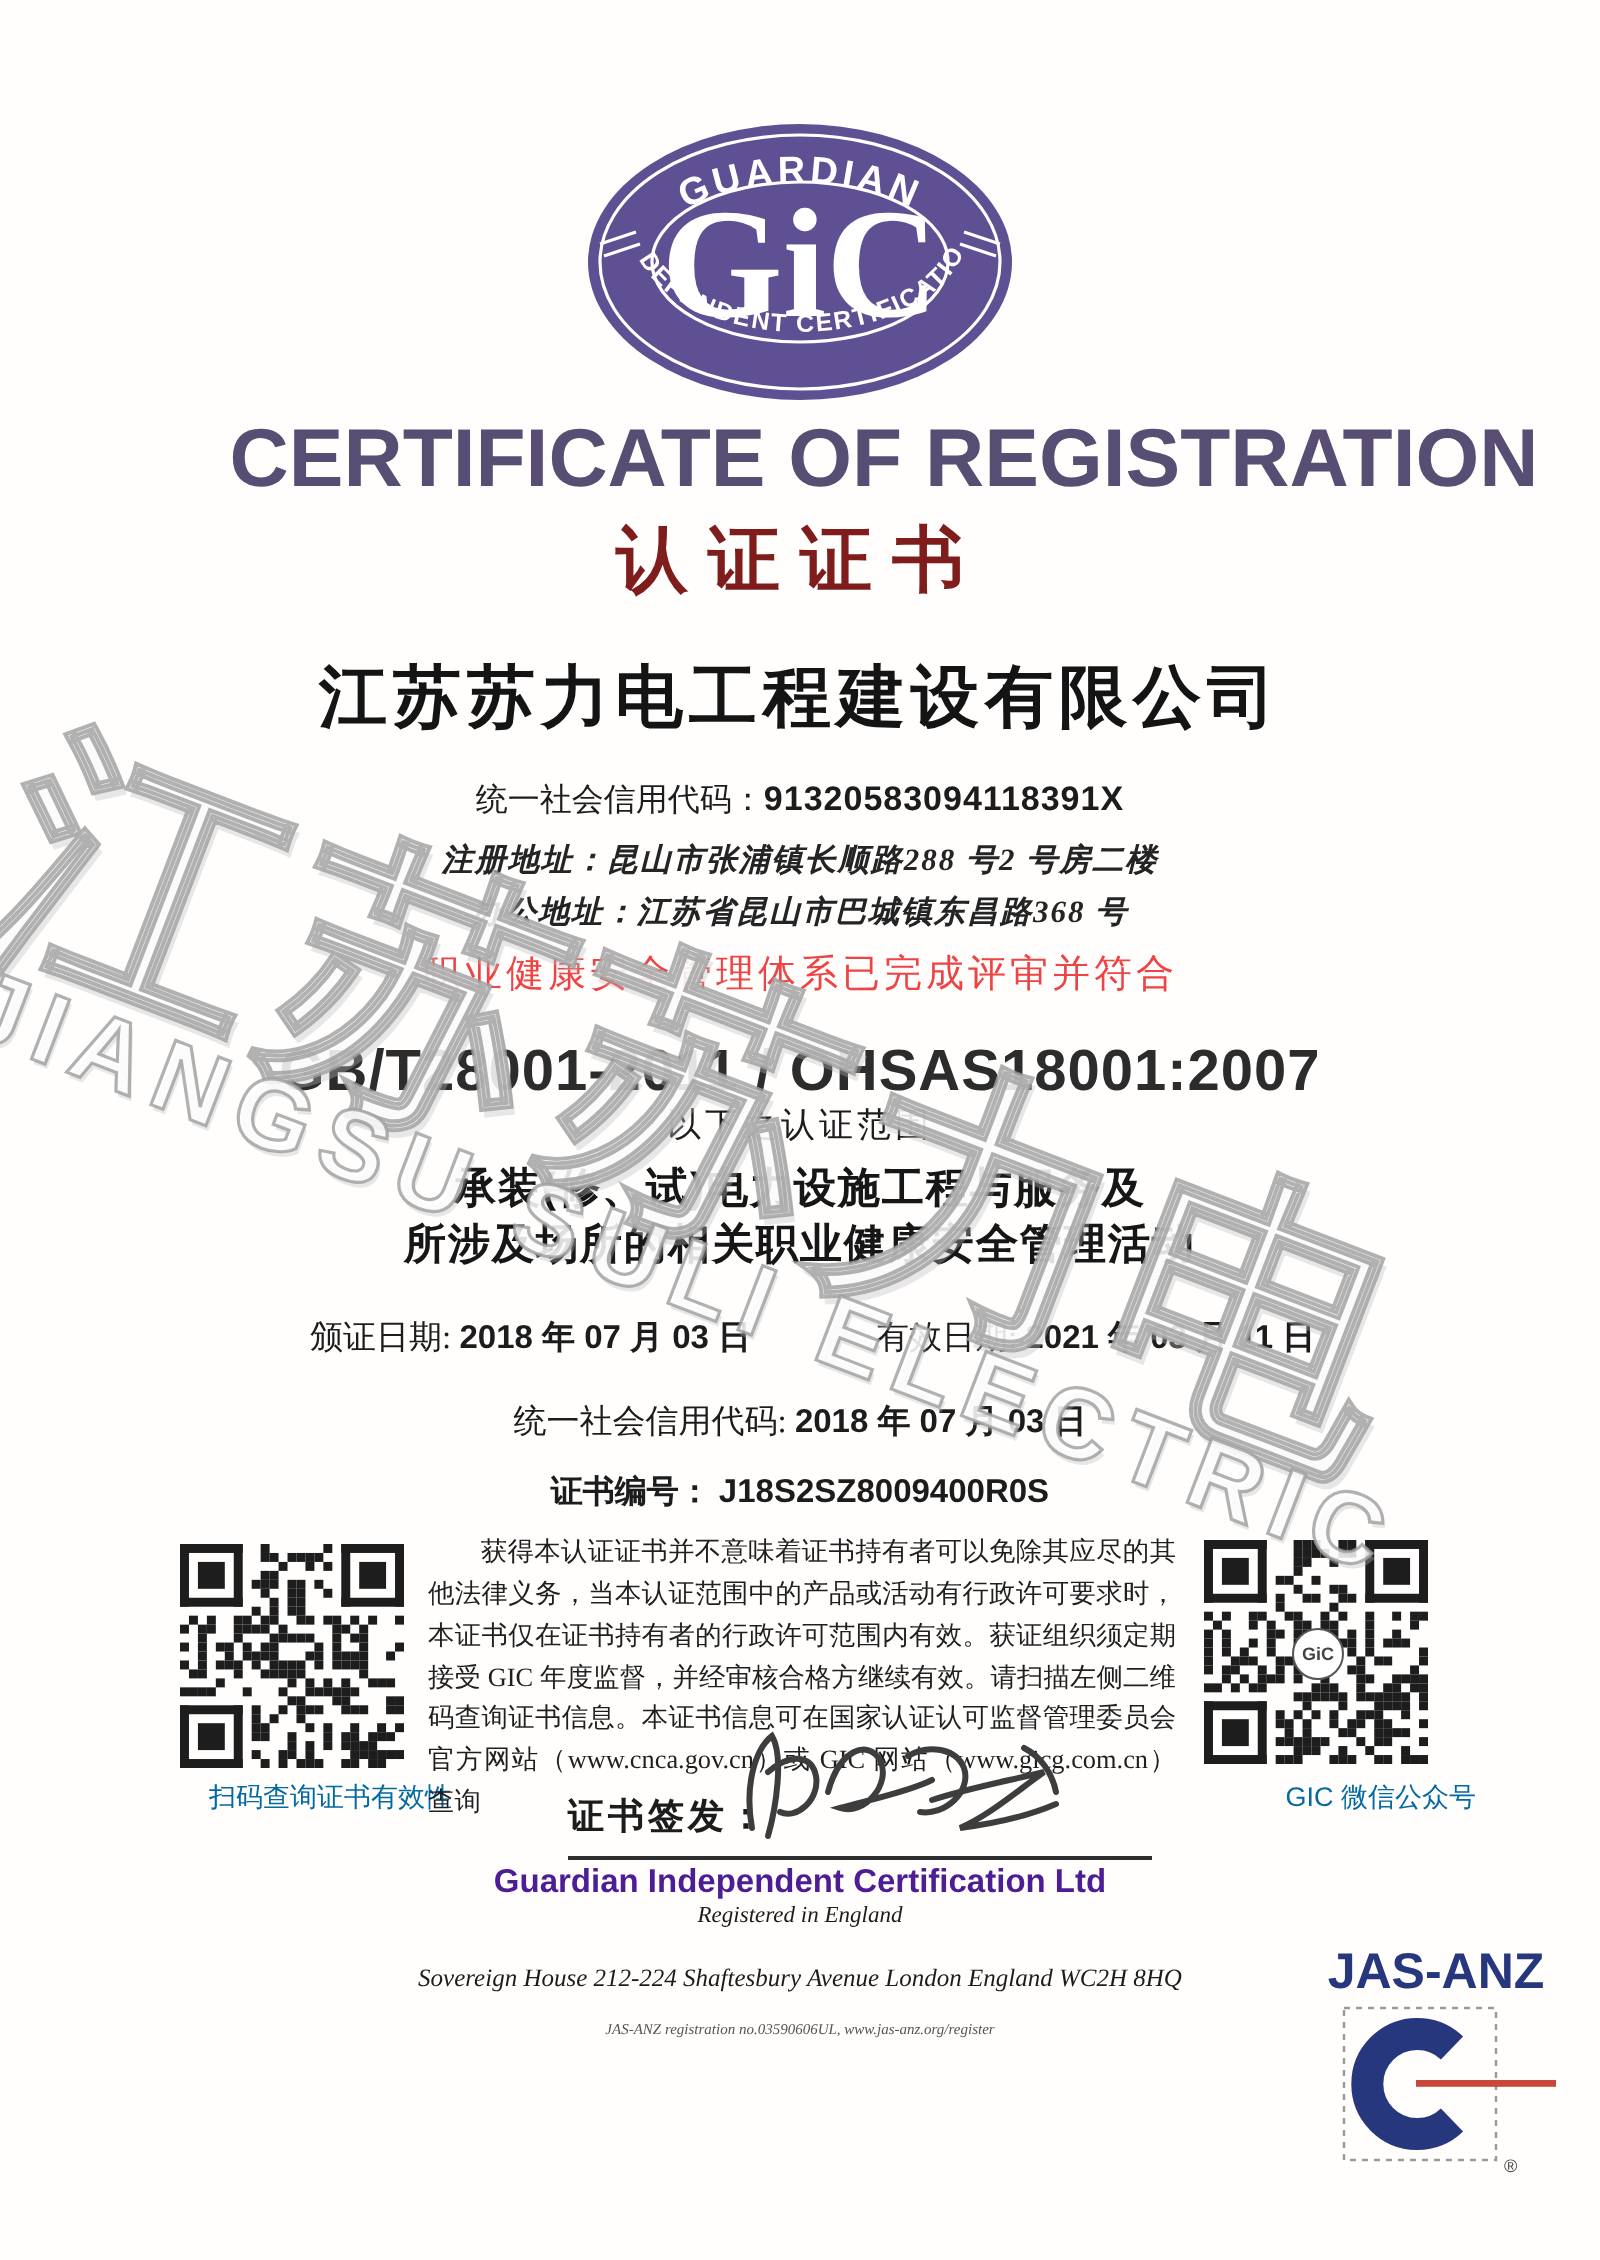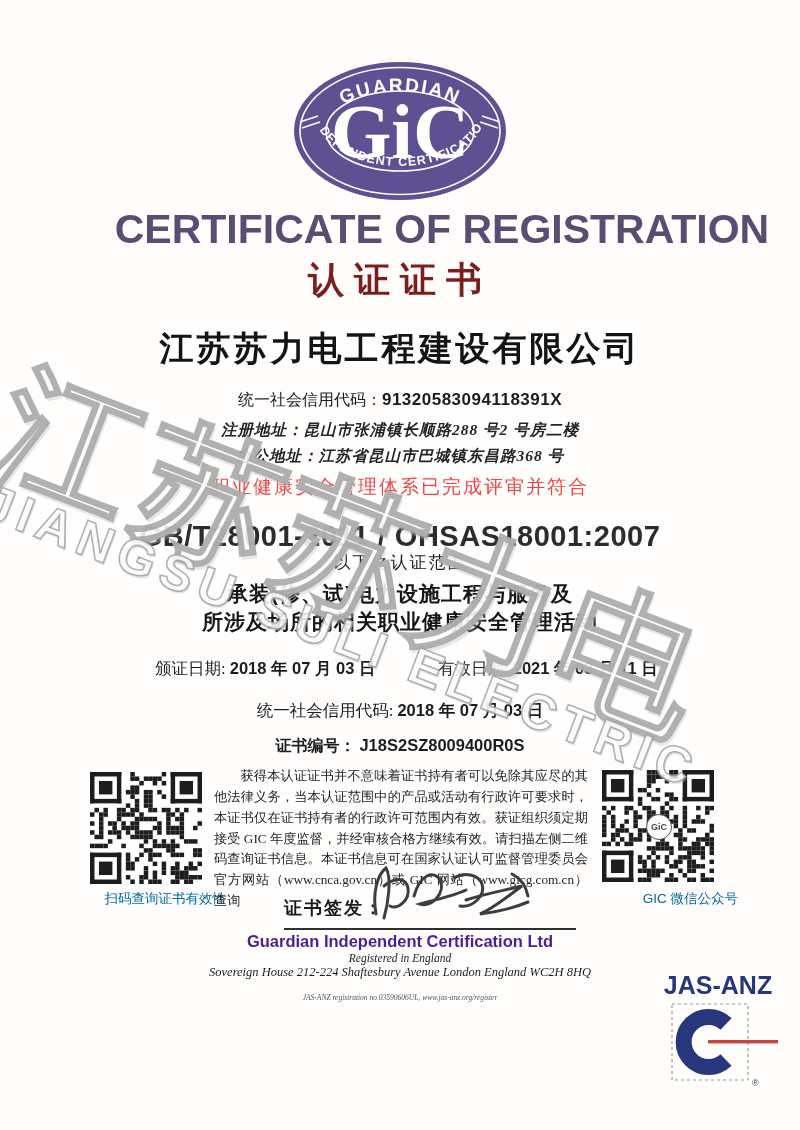--- a/index.html
+++ b/index.html
@@ -59,21 +59,21 @@
   .disclaimer{left:214px;top:766px;width:374px;font-size:13.2px;line-height:1.58;
     text-align:justify;text-indent:2em;color:#1f1f1f;}
 
   
   .sign-label{left:284px;top:896px;font-size:18px;font-weight:700;letter-spacing:2px;}
   .signature{left:362px;top:856px;width:180px;height:72px;}
   .issuer-rule{left:284px;top:928px;width:292px;height:2px;background:#2e2e2e;}
   .issuer{left:150px;top:932px;width:500px;text-align:center;}
   .issuer-name{font-family:"Liberation Sans",sans-serif;font-weight:700;font-size:16.5px;color:#4c1d95;}
   .issuer-reg{font-style:italic;font-size:11.5px;margin-top:1px;}
-  .issuer-addr{font-style:italic;font-size:12.5px;margin-top:1px;}
+  .issuer-addr{font-style:italic;font-size:12.5px;margin-top:18px;}
   .issuer-jasanz{font-size:7.5px;color:#555;margin-top:13px;font-style:italic;}
 
   
   .jasanz{left:652px;top:972px;width:132px;height:120px;}
 
   
   .watermark{left:28px;top:352px;transform:rotate(21deg);transform-origin:0 0;
     z-index:5;pointer-events:none;white-space:nowrap;}
   .wm-zh{font-size:142px;font-weight:700;letter-spacing:8px;
     font-family:"Liberation Sans",sans-serif;

